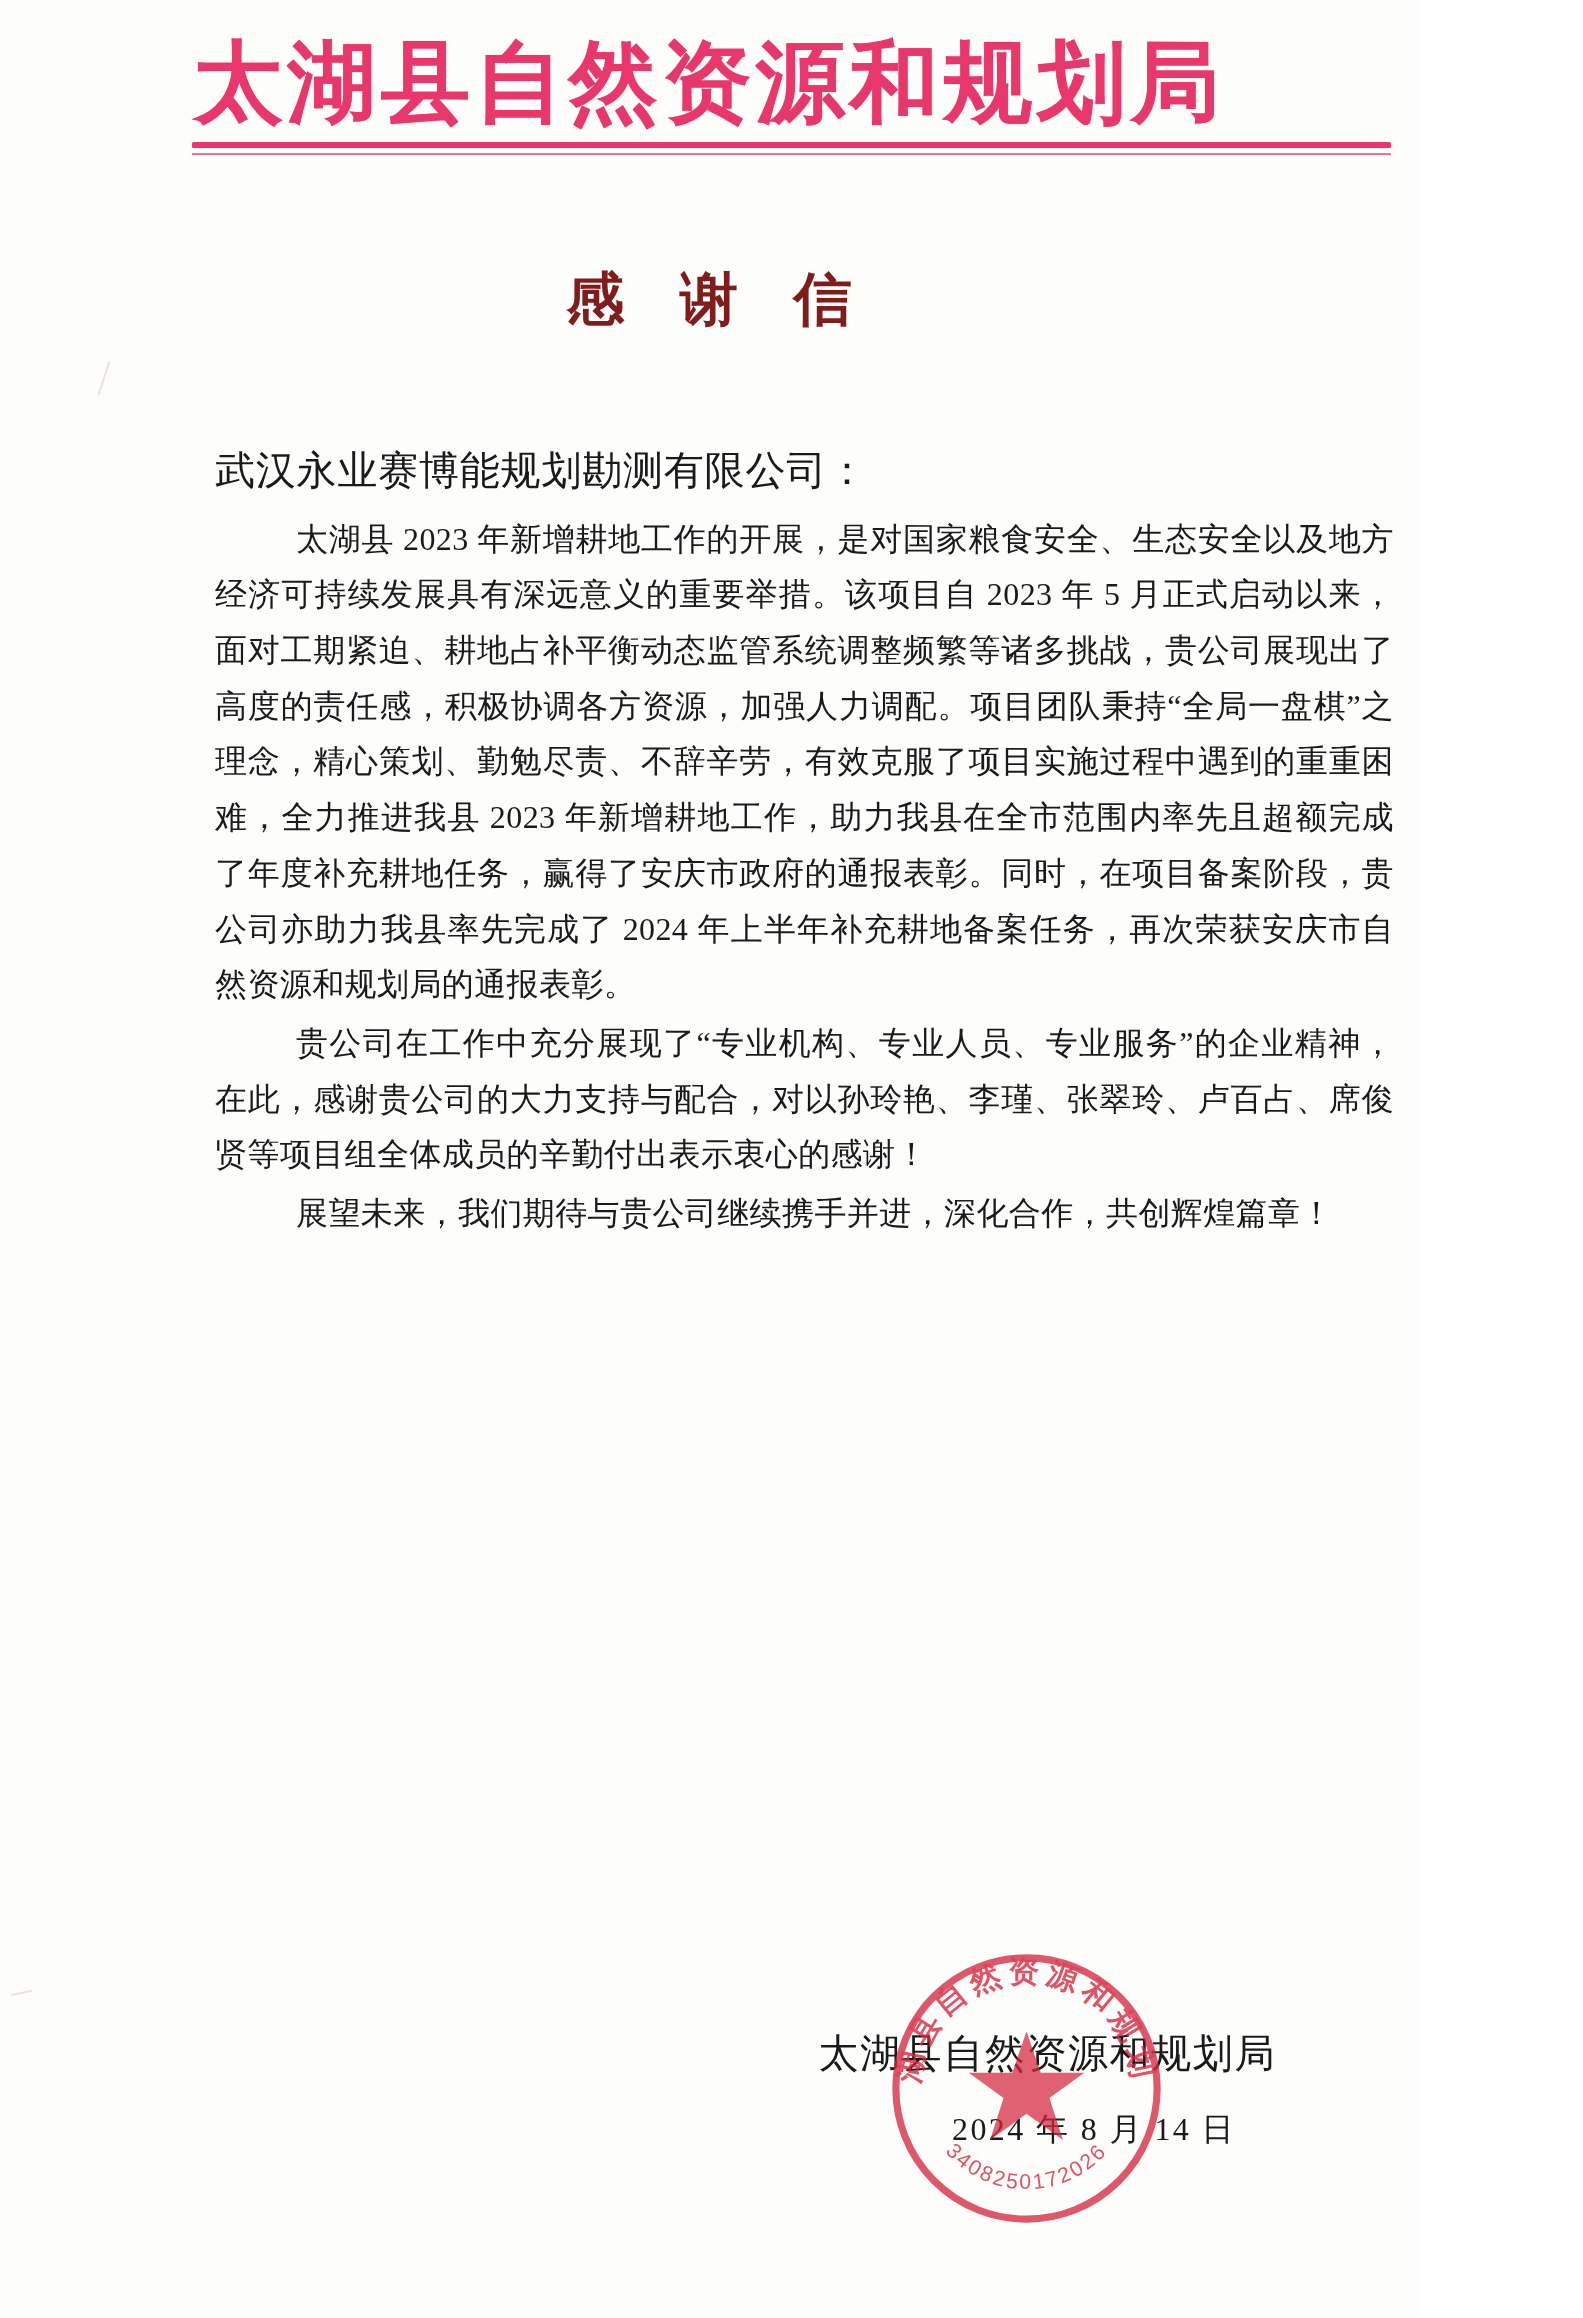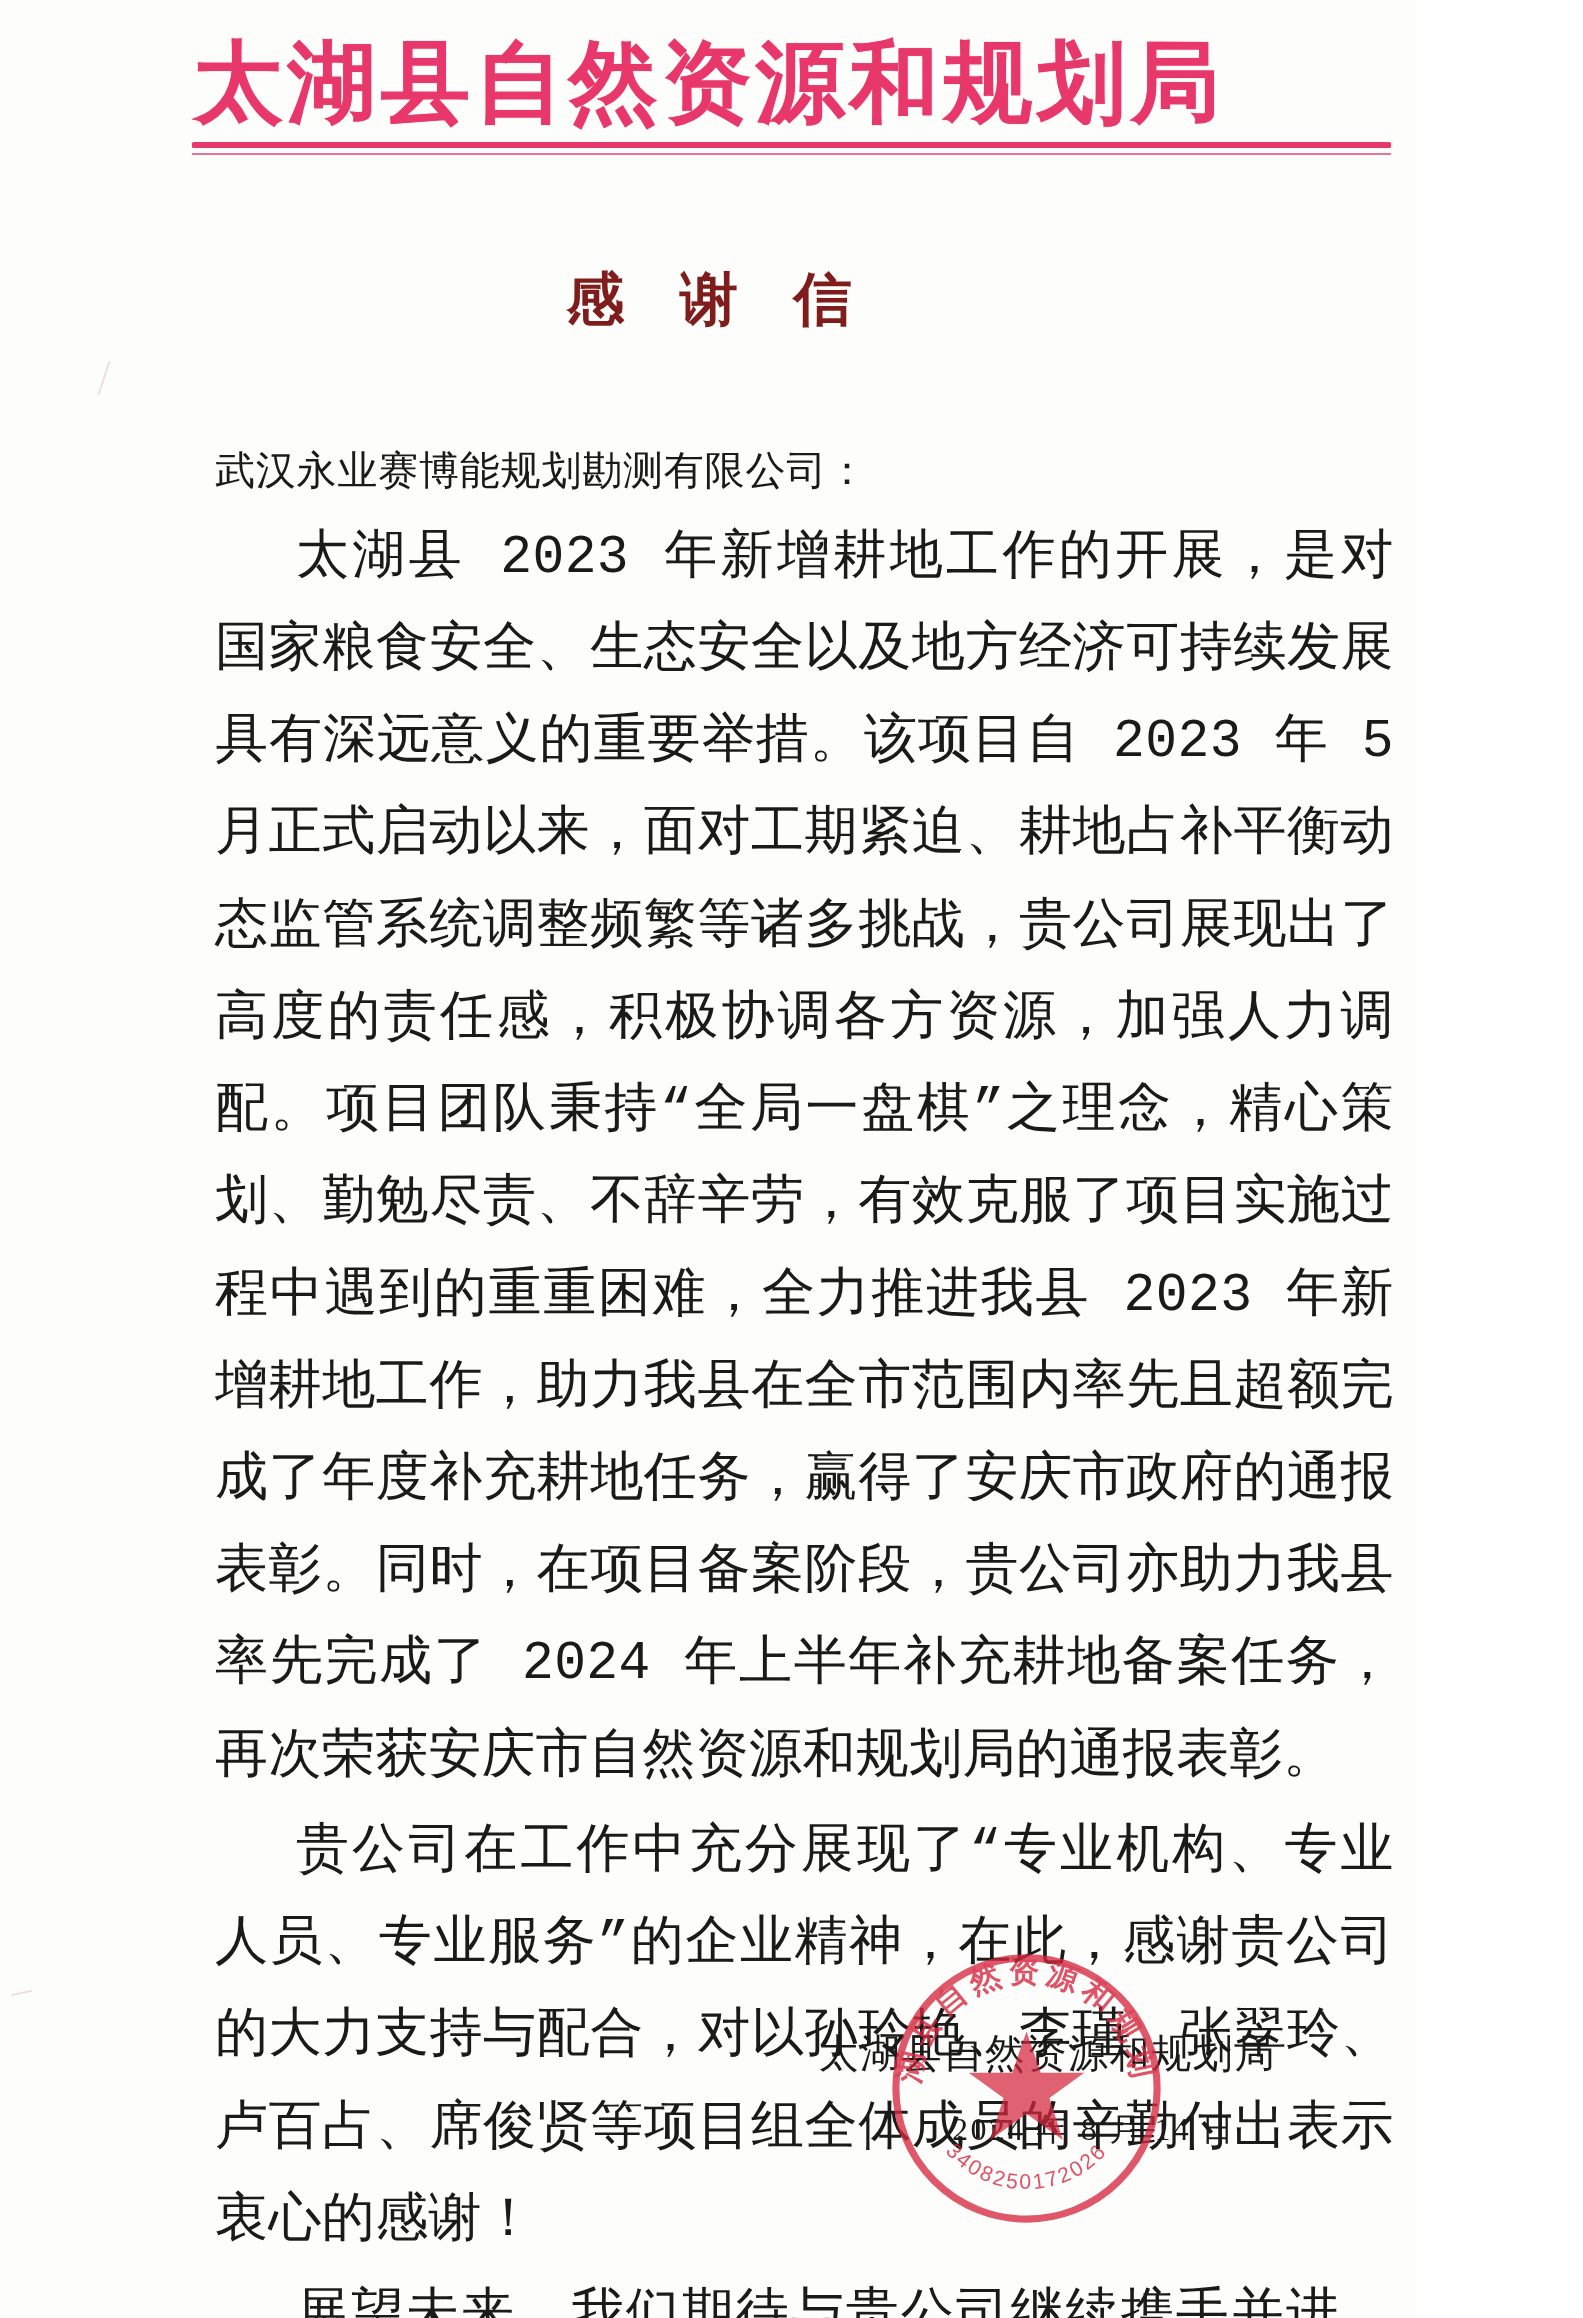--- a/index.html
+++ b/index.html
@@ -77,28 +77,27 @@
     left: 215px;
     width: 1179px;
   }
   .salutation {
     font-size: 40px;
     line-height: 1.62;
     letter-spacing: 0.8px;
     margin-bottom: 8px;
   }
   .para {
-    font-size: 53px;
+    font-size: 32px;
     line-height: 1.74;
     letter-spacing: 0.4px;
     text-align: justify;
     text-justify: inter-ideograph;
     text-indent: 81px;
     margin: 0 0 3.2px 0;
-    font-family: Liberation Mono, monospace;
   }
 
   
   .signature {
     position: absolute;
     top: 2024px;
     left: 0;
     width: 1312px;
     text-align: right;
   }

